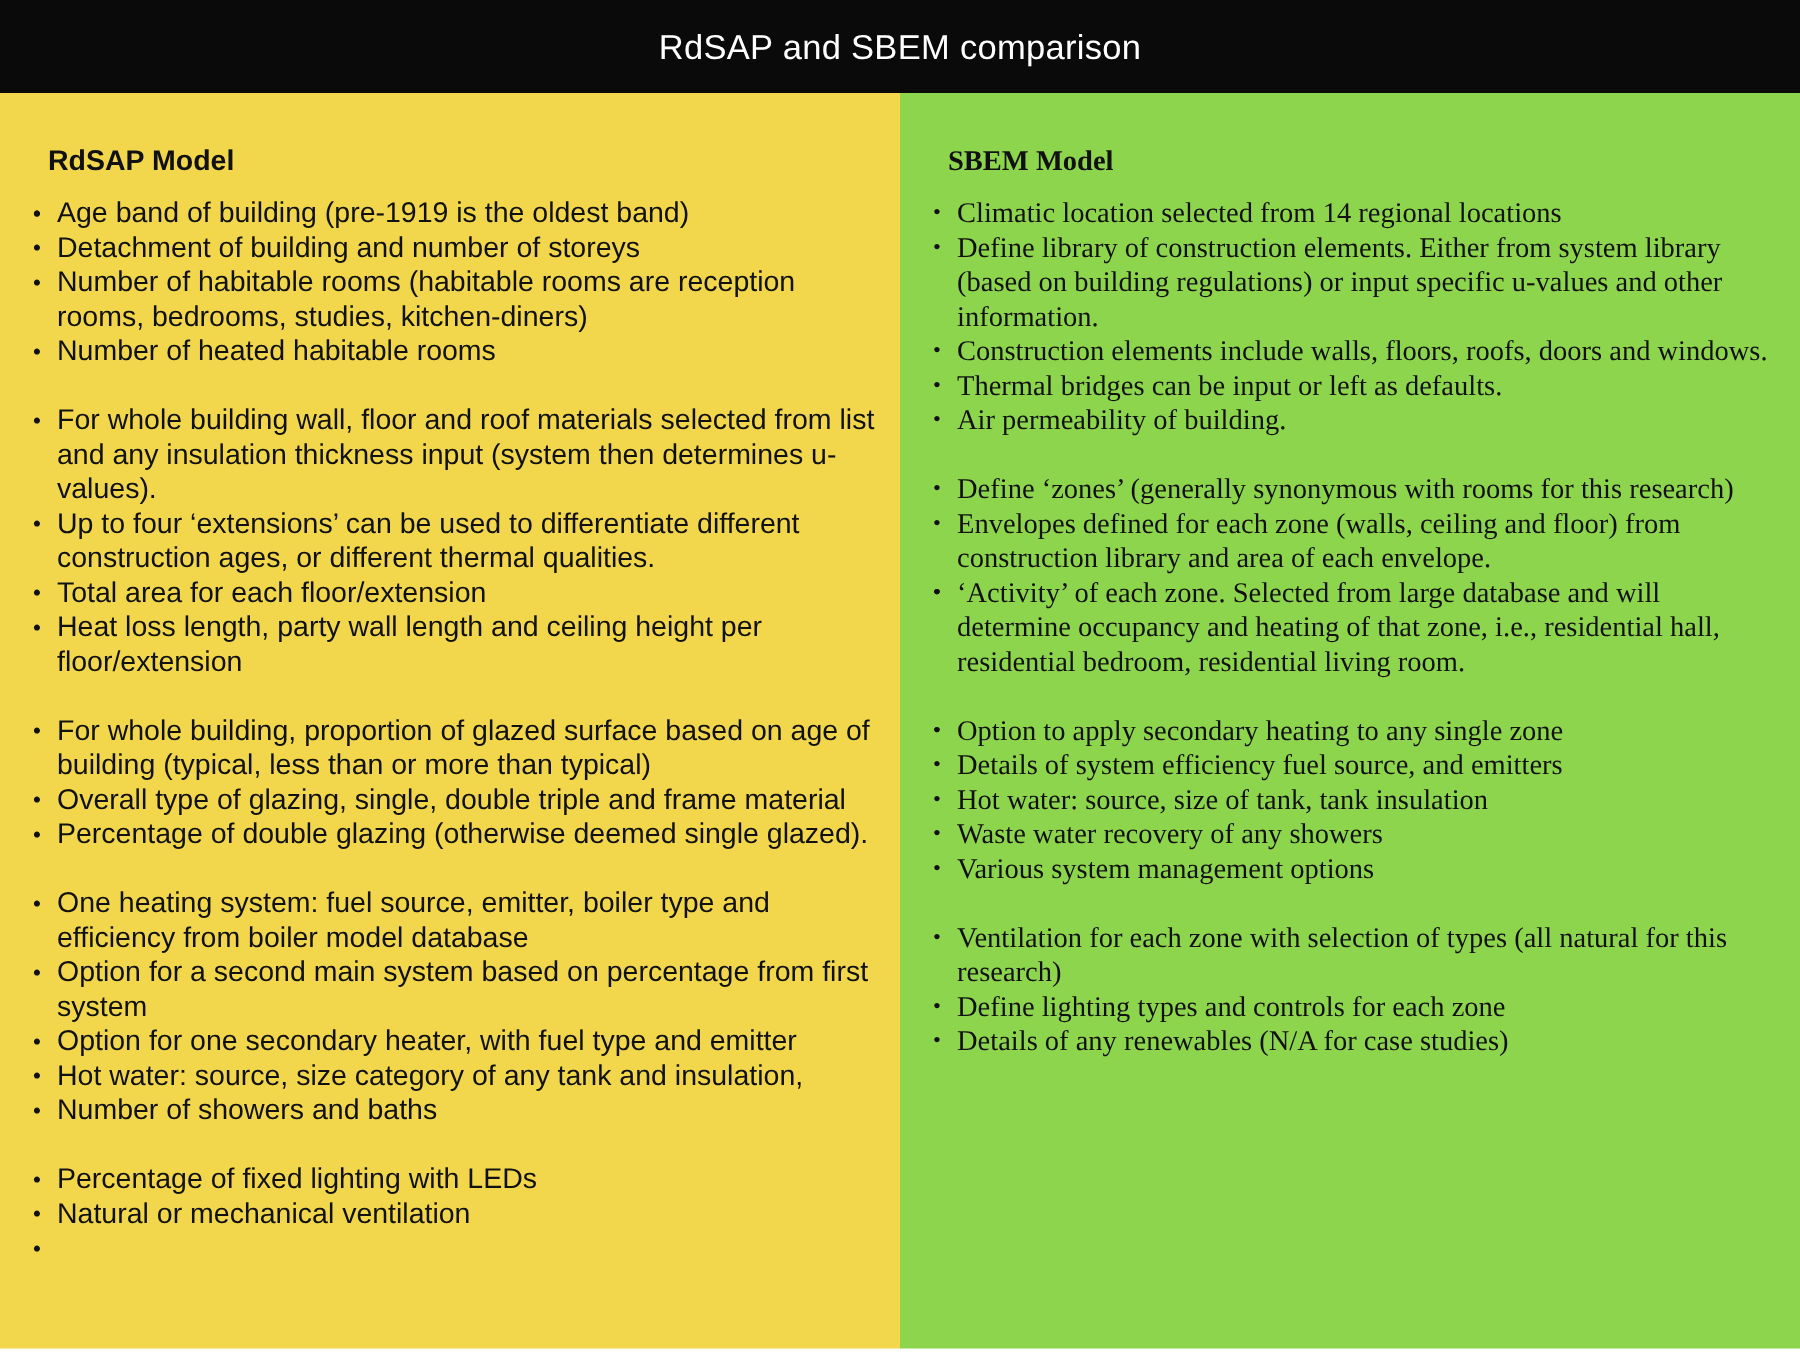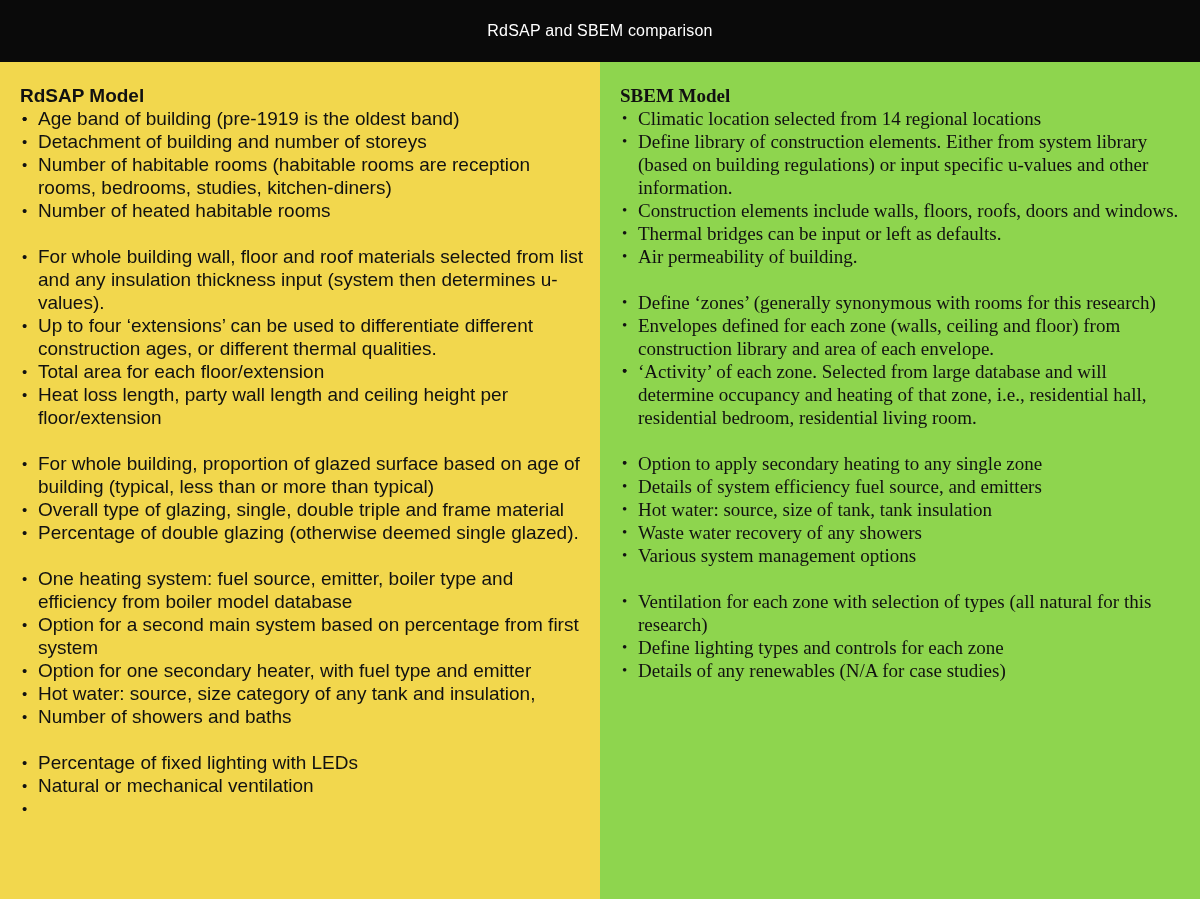--- a/index.html
+++ b/index.html
@@ -17,39 +17,39 @@
   }
   .header {
     height: 62px;
     background: var(--header-bg, #0a0a0a);
     display: flex;
     align-items: center;
     justify-content: center;
   }
   .header .title {
     color: var(--title-color, #ffffff);
-    font-size: 16px;
+    font-size: 23px;
     letter-spacing: 0.2px;
   }
   .columns {
     display: flex;
     height: 837px;
   }
   .col {
     width: 600px;
     box-sizing: border-box;
     padding: 22px 14px 0 20px;
     color: var(--text-color, #111111);
     font-size: 19px;
     line-height: 23px;
   }
   .col.left  { background: var(--left-bg, #f2d74d); }
   .col.right { background: var(--right-bg, #8ed54e); font-family: Liberation Serif, serif; }
   .col h2 {
-    margin: 0;
+    margin: 12px;
     font-size: 19px;
     line-height: 23px;
     font-weight: bold;
     color: inherit;
   }
   .group { margin: 0 0 23px 0; }
   .group:last-child { margin-bottom: 0; }
   .item {
     position: relative;
     padding-left: 18px;

